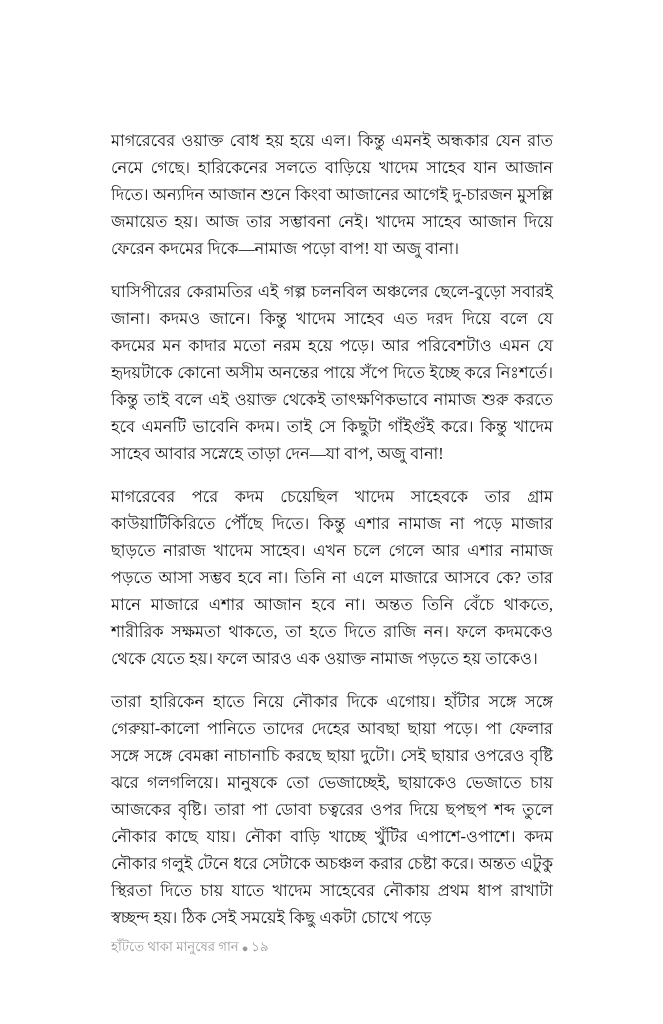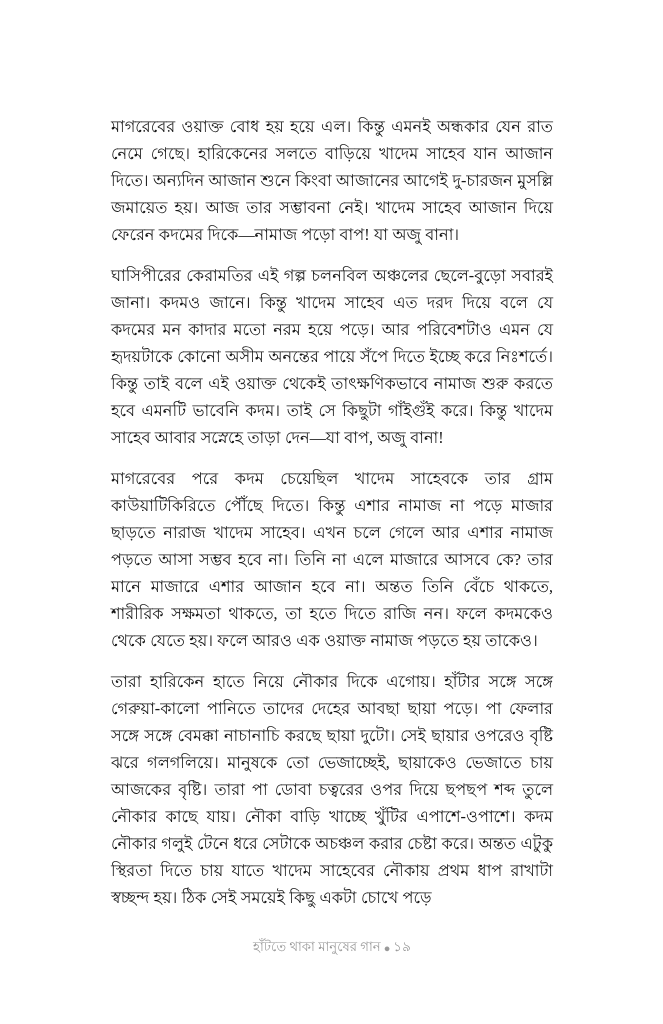--- a/index.html
+++ b/index.html
@@ -19,40 +19,40 @@
     overflow: hidden;
     box-sizing: border-box;
   }
   .text-block {
     position: absolute;
     left: 111px;
     top: 112px;
     width: 442px;
   }
   .para {
-    margin: 2px 0 14px 0;
+    margin: 16px 0 14px 0;
     padding: 0;
     text-align: justify;
     text-justify: inter-word;
     font-size: 16.2px;
     line-height: 27px;
     color: #161616;
     font-family: "Liberation Serif", "DejaVu Serif", serif;
     word-spacing: 0.02em;
     hyphens: none;
   }
   .para:last-child {
     margin-bottom: 0;
   }
   .footer {
     position: absolute;
     left: 111px;
     top: 938px;
     width: 442px;
-    text-align: center;
+    text-align: left;
     font-size: 13.2px;
     line-height: 18px;
     color: #9a9a9a;
     font-family: "Liberation Serif", "DejaVu Serif", serif;
     white-space: nowrap;
   }
   .footer .sep {
     font-size: 11px;
     vertical-align: middle;
     padding: 0 3px;

